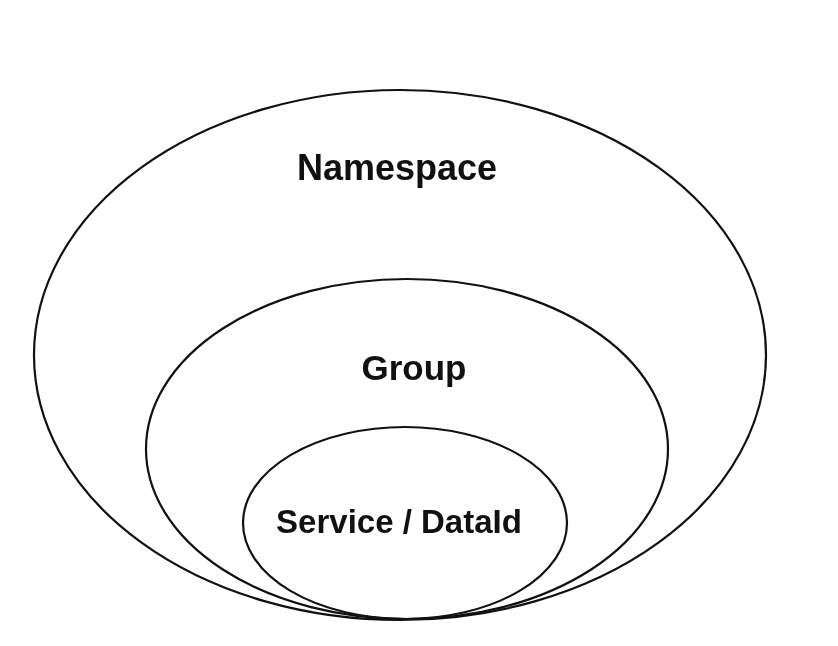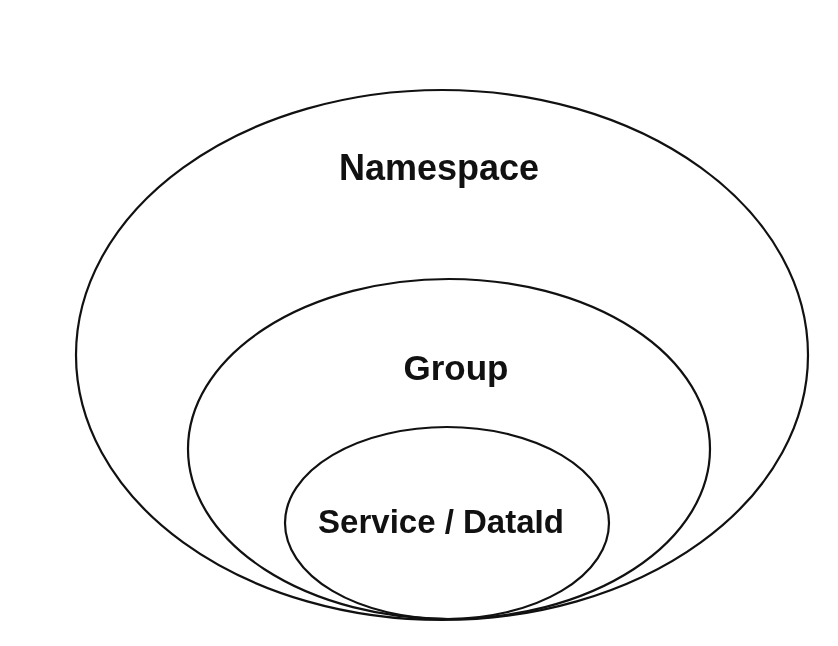--- a/index.html
+++ b/index.html
@@ -8,21 +8,20 @@
     width: 838px;
     height: 646px;
     background: #ffffff;
     overflow: hidden;
   }
   .canvas {
     position: relative;
     width: 767px;
     height: 646px;
     background: #ffffff;
-    padding-left: 42px;
   }
   svg {
     display: block;
     width: 838px;
     height: 646px;
   }
   .ring {
     fill: none;
     stroke-width: 2.2;
   }

